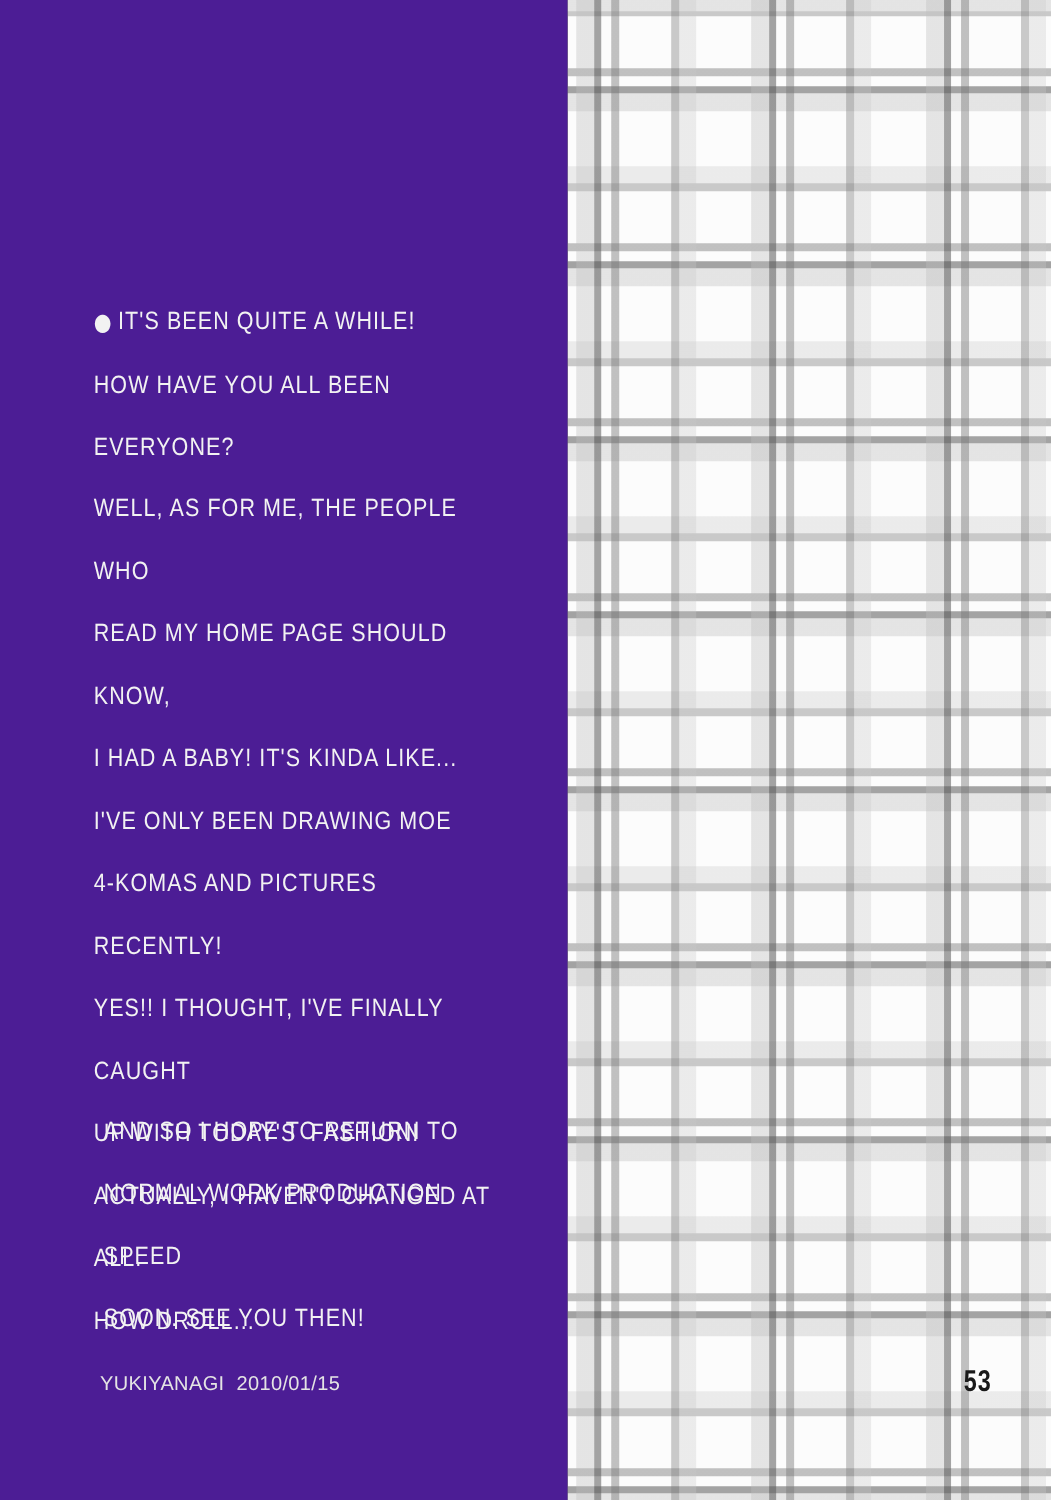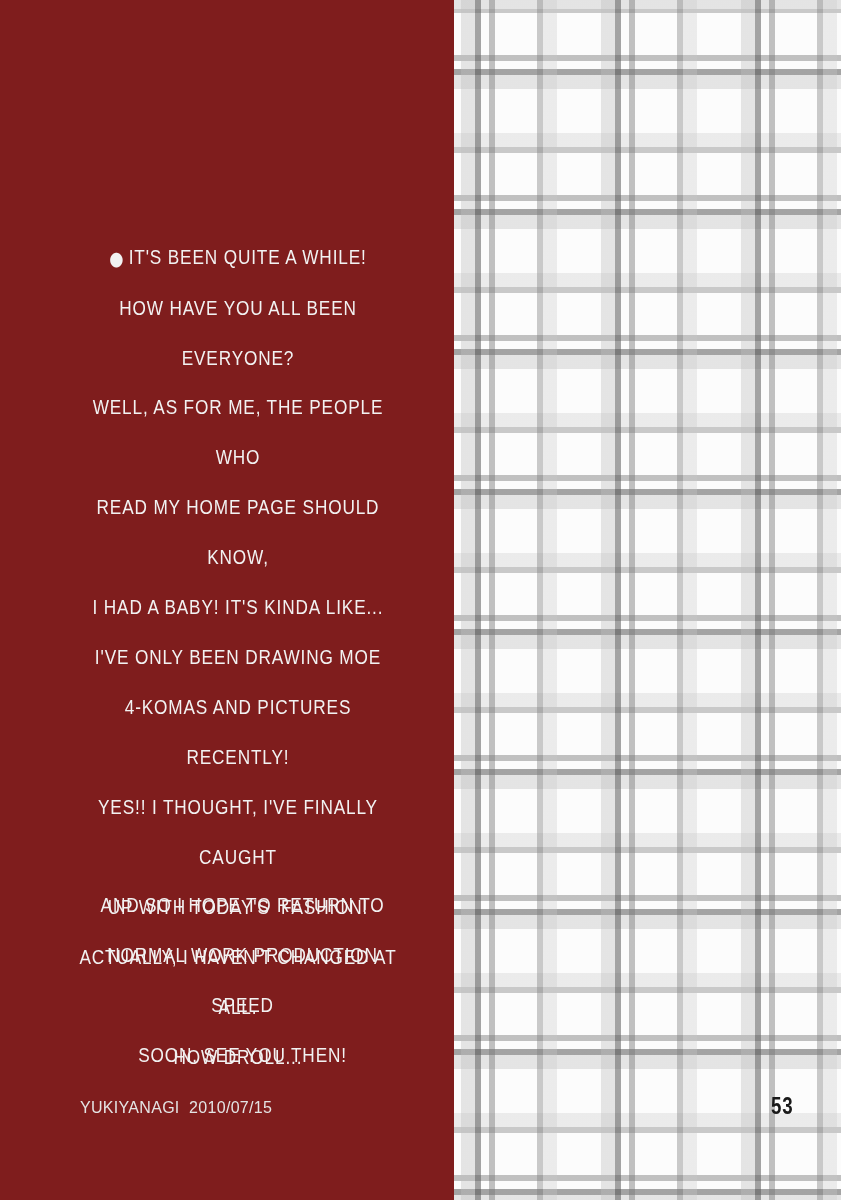--- a/index.html
+++ b/index.html
@@ -42,23 +42,22 @@
         rgba(125,125,125,0.40) 76px, rgba(125,125,125,0.40) 82px,
         rgba(200,200,200,0.32) 82px, rgba(200,200,200,0.32) 96px,
         rgba(0,0,0,0)         96px, rgba(0,0,0,0)         140px);
     background-position: 7px 0, 0 9px;
   }
   
   .afterword-panel {
     position: absolute;
     left: 0; top: 0;
     width: 454px; height: 1200px;
-    background: #7f1d1d;
+    background: #4c1d95;
     color: #f2f2f2;
-    text-align: center;
   }
   .para {
     position: absolute;
     left: 75px;
     transform: scaleX(0.86);
     transform-origin: 0 0;
   }
   .line {
     font-size: 20px;
     line-height: 50px;
@@ -121,18 +120,18 @@
       <div class="line">ACTUALLY, I HAVEN'T CHANGED AT ALL.</div>
       <div class="line">HOW DROLL...</div>
     </div>
 
     <div class="para" id="para-outro">
       <div class="line">AND SO I HOPE TO RETURN TO</div>
       <div class="line">NORMAL WORK PRODUCTION SPEED</div>
       <div class="line">SOON. SEE YOU THEN!</div>
     </div>
 
-    <div class="signature">YUKIYANAGI  2010/07/15</div>
+    <div class="signature">YUKIYANAGI  2010/01/15</div>
   </div>
 
   <div class="page-number">53</div>
 
 </div>
 
 </body></html>

